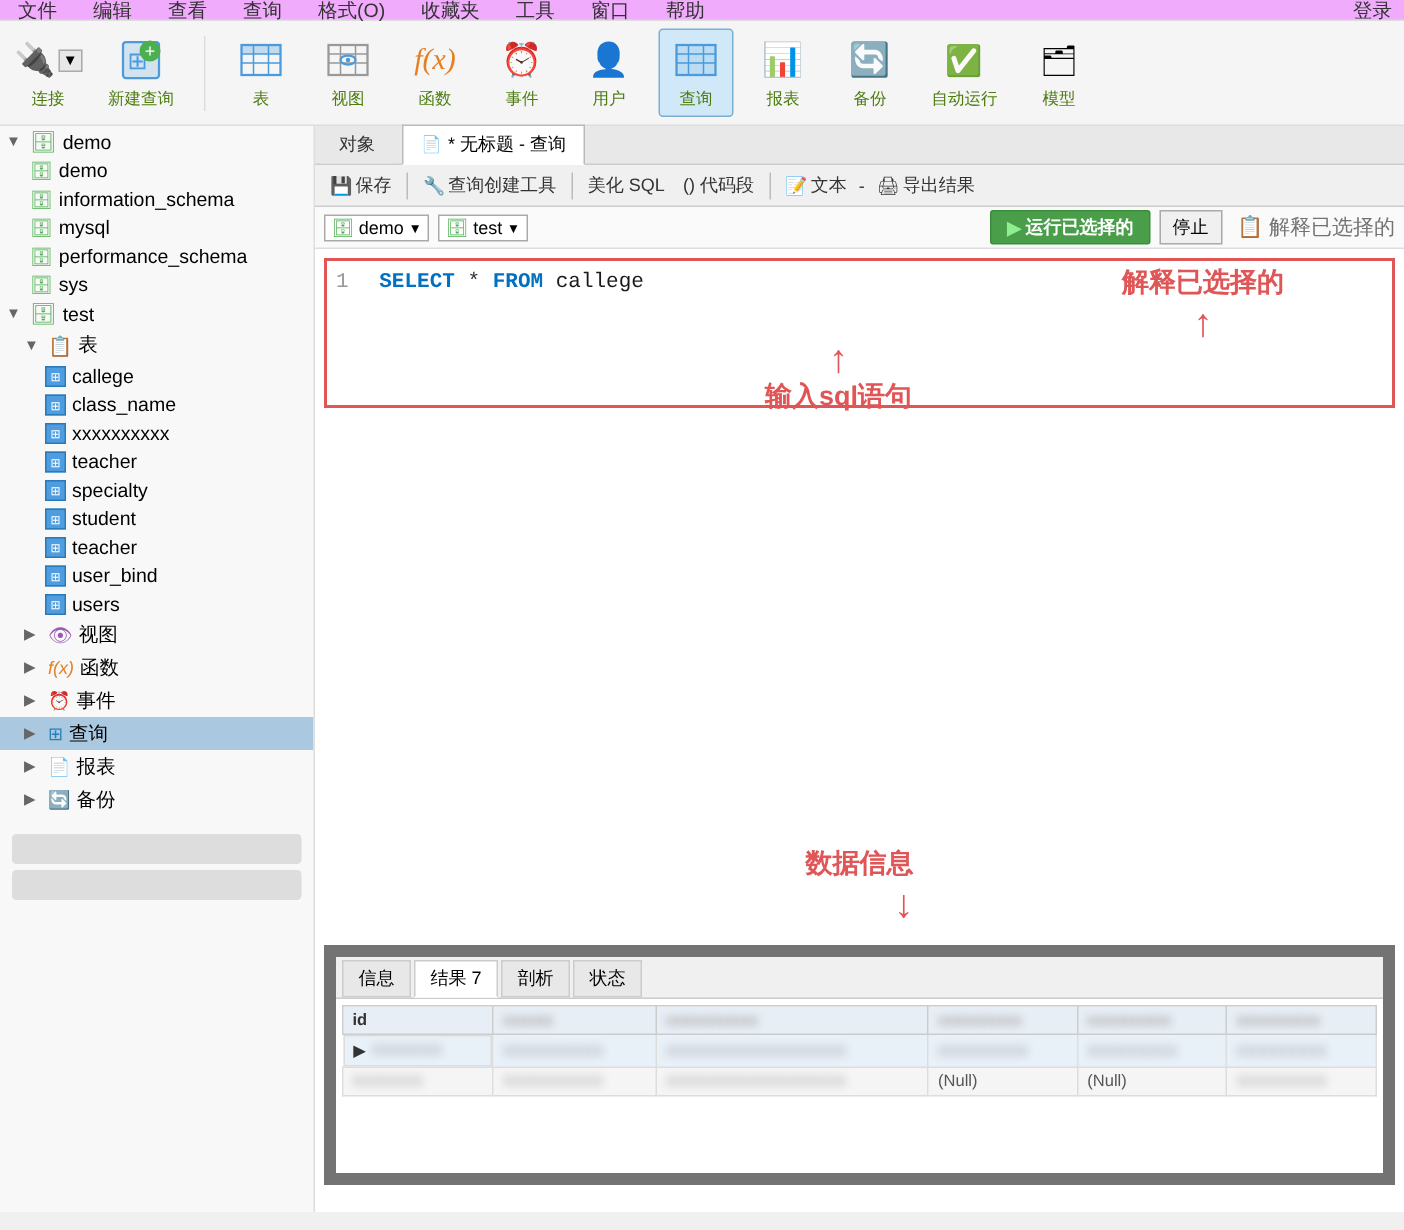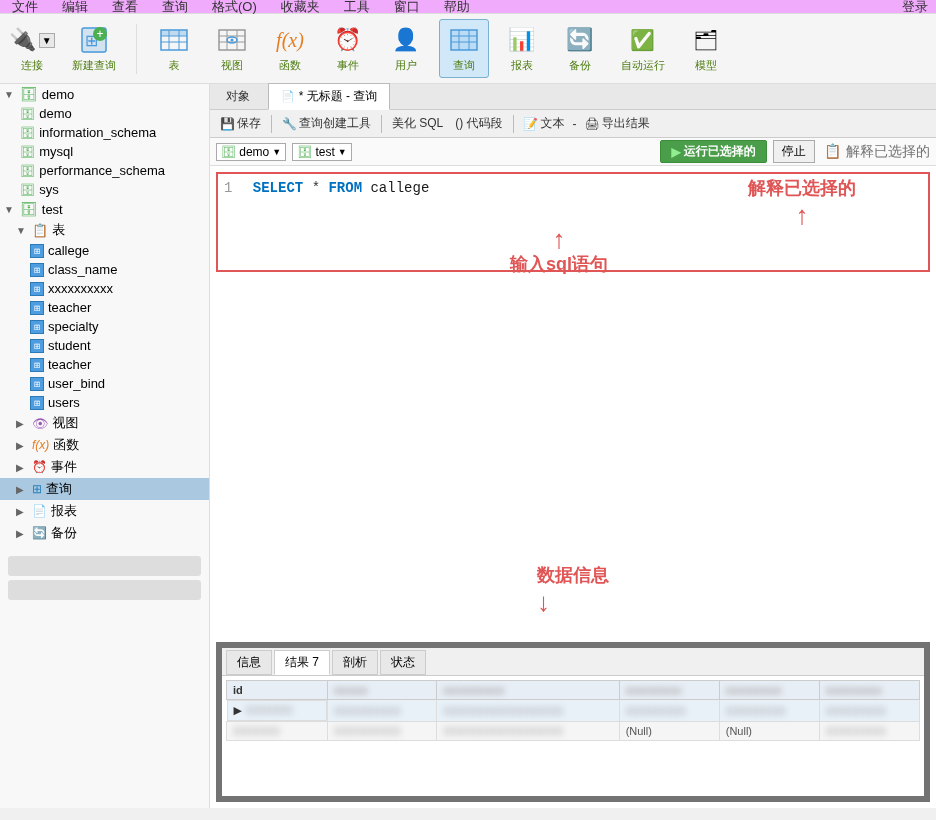--- a/index.html
+++ b/index.html
@@ -54,21 +54,21 @@
     
     
     .code-editor { flex: 1; background: #fff; border: 2px solid #e05555; margin: 6px; padding: 6px; font-family: 'Courier New', monospace; font-size: 14px; position: relative; min-height: 100px; }
     .line-num { color: #999; margin-right: 12px; }
     .sql-select { color: #0070c0; font-weight: bold; }
     .sql-star { color: #333; }
     .sql-from { color: #0070c0; font-weight: bold; }
     .sql-table { color: #1a1a1a; font-family: 'Courier New', monospace; }
     
     
-    .bottom-panel { border: 6px solid #737373; margin: 0 6px 6px 6px; background: #fff; }
+    .bottom-panel { border: 8px solid #737373; margin: 0 6px 18px 6px; background: #fff; }
     .result-tabs { display: flex; border-bottom: 1px solid #ccc; background: #f0f0f0; padding: 0 4px; }
     .result-tab { padding: 3px 10px; font-size: 12px; cursor: pointer; border: 1px solid #ccc; margin-right: 2px; margin-top: 2px; background: #e8e8e8; }
     .result-tab.active { background: #fff; border-bottom: 1px solid #fff; }
     .result-content { padding: 4px; }
     .result-table { width: 100%; border-collapse: collapse; font-size: 11px; }
     .result-table th { background: #e8eef5; border: 1px solid #ccc; padding: 3px 6px; text-align: left; font-weight: bold; color: #333; }
     .result-table td { border: 1px solid #ddd; padding: 3px 6px; color: #555; }
     .result-table tr:nth-child(even) td { background: #f5f5f5; }
     .result-table tr:first-child td { background: #e8f0f8; }
     .result-arrow { display: inline-block; color: #333; margin-right: 4px; }
@@ -387,21 +387,21 @@
         <span>输入sql语句</span>
       </div>
 
       <div style="position:absolute; top:10px; right:80px; color:#e05555; font-size:18px; font-weight:bold; pointer-events:none; display:flex; flex-direction:column; align-items:center;">
         <span>解释已选择的</span>
         <span style="font-size:26px;">↑</span>
       </div>
 
       <div style="flex:1;"></div>
 
-      <div style="position:absolute; bottom:190px; left:50%; transform:translateX(-50%); color:#e05555; font-size:18px; font-weight:bold; pointer-events:none; display:flex; flex-direction:column; align-items:flex-start;">
+      <div style="position:absolute; bottom:190px; left:50%; transform:translateX(-50%); color:#e05555; font-size:18px; font-weight:bold; pointer-events:none; display:flex; flex-direction:column; align-items:flex-end;">
         <span>数据信息</span>
         <span style="font-size:26px;">↓</span>
       </div>
 
       <div class="bottom-panel" style="height:160px; flex:0 0 auto;">
         <div class="result-tabs">
           <div class="result-tab">信息</div>
           <div class="result-tab active">结果 7</div>
           <div class="result-tab">剖析</div>
           <div class="result-tab">状态</div>

